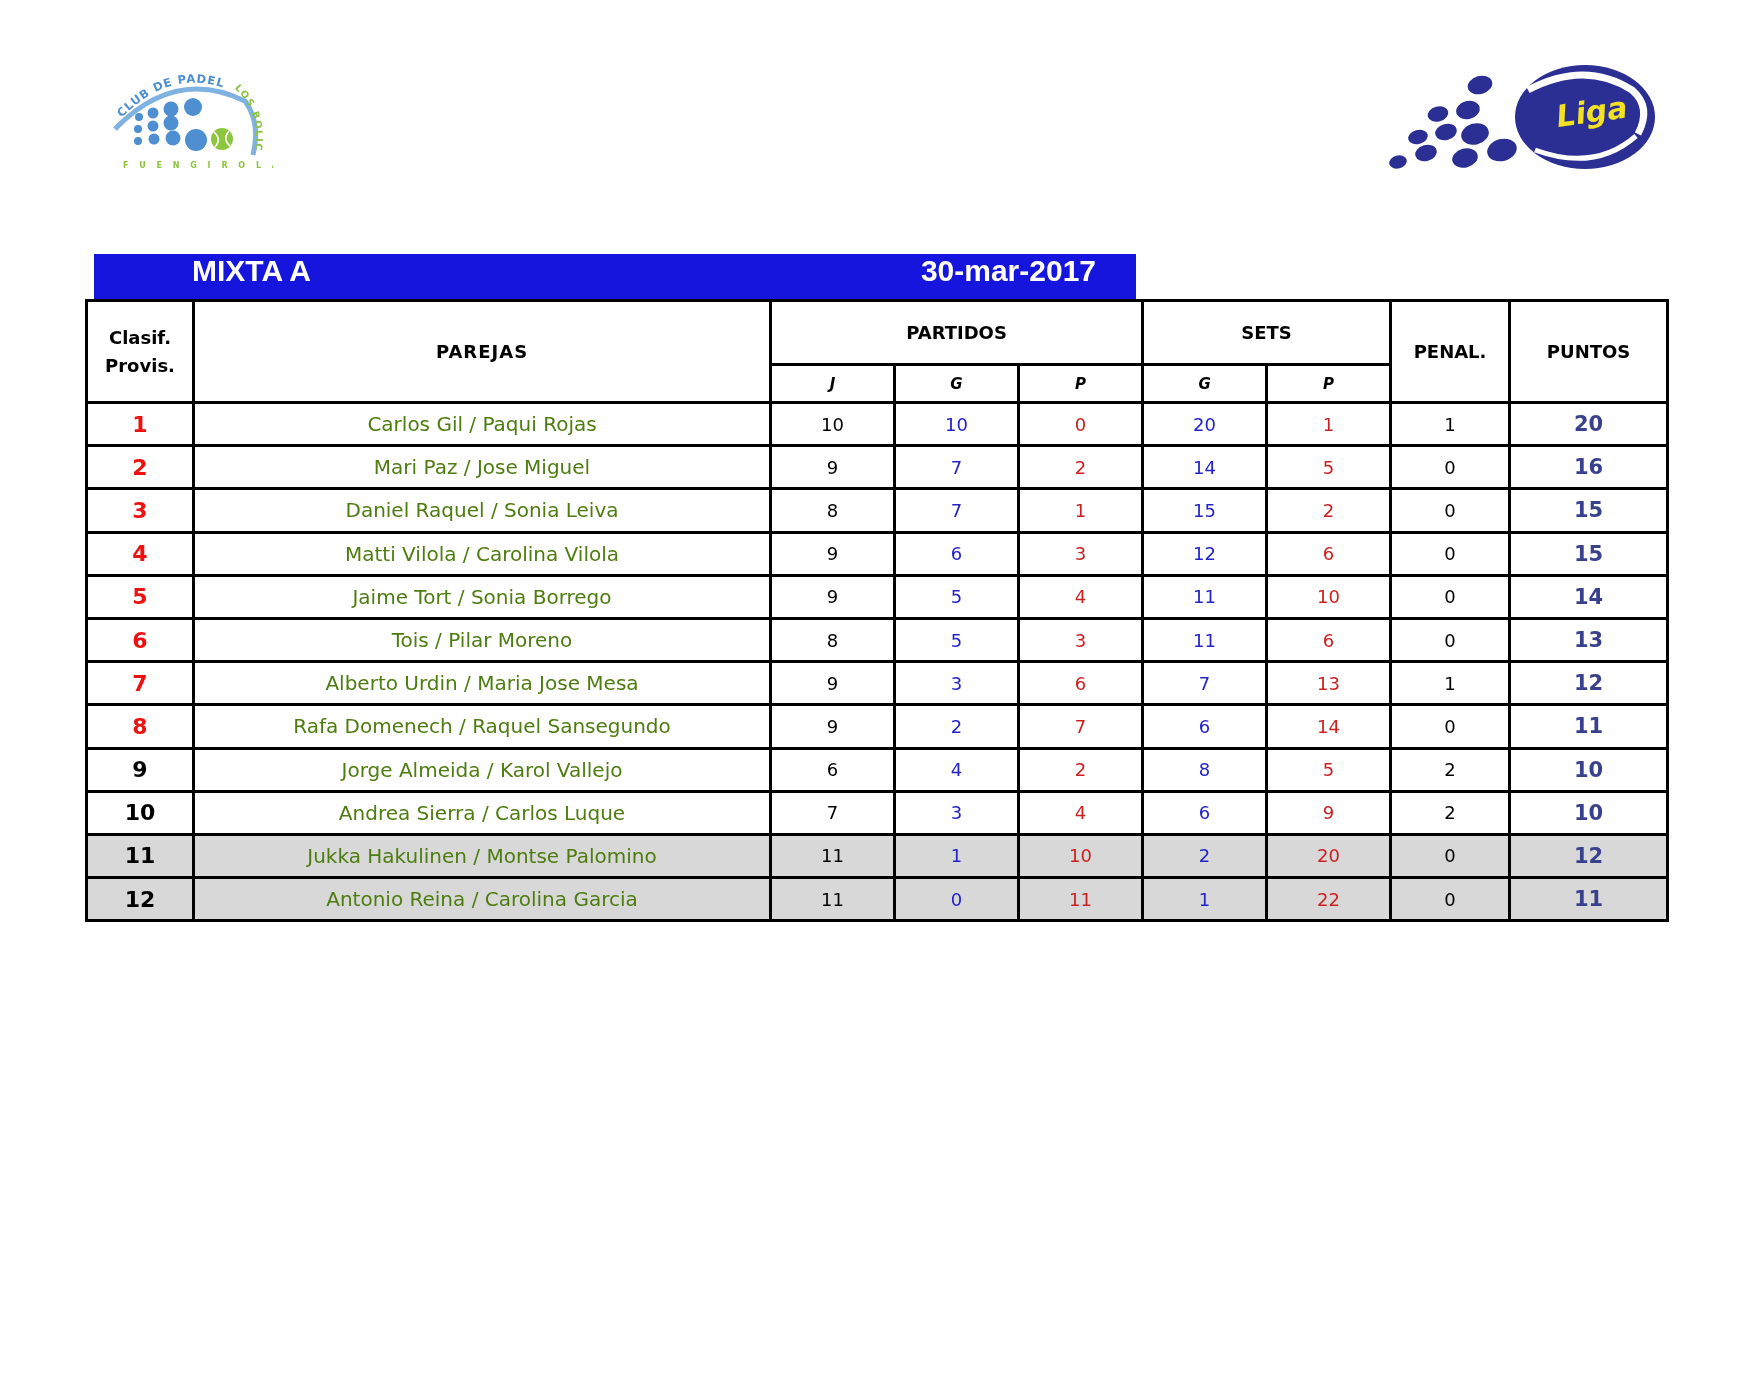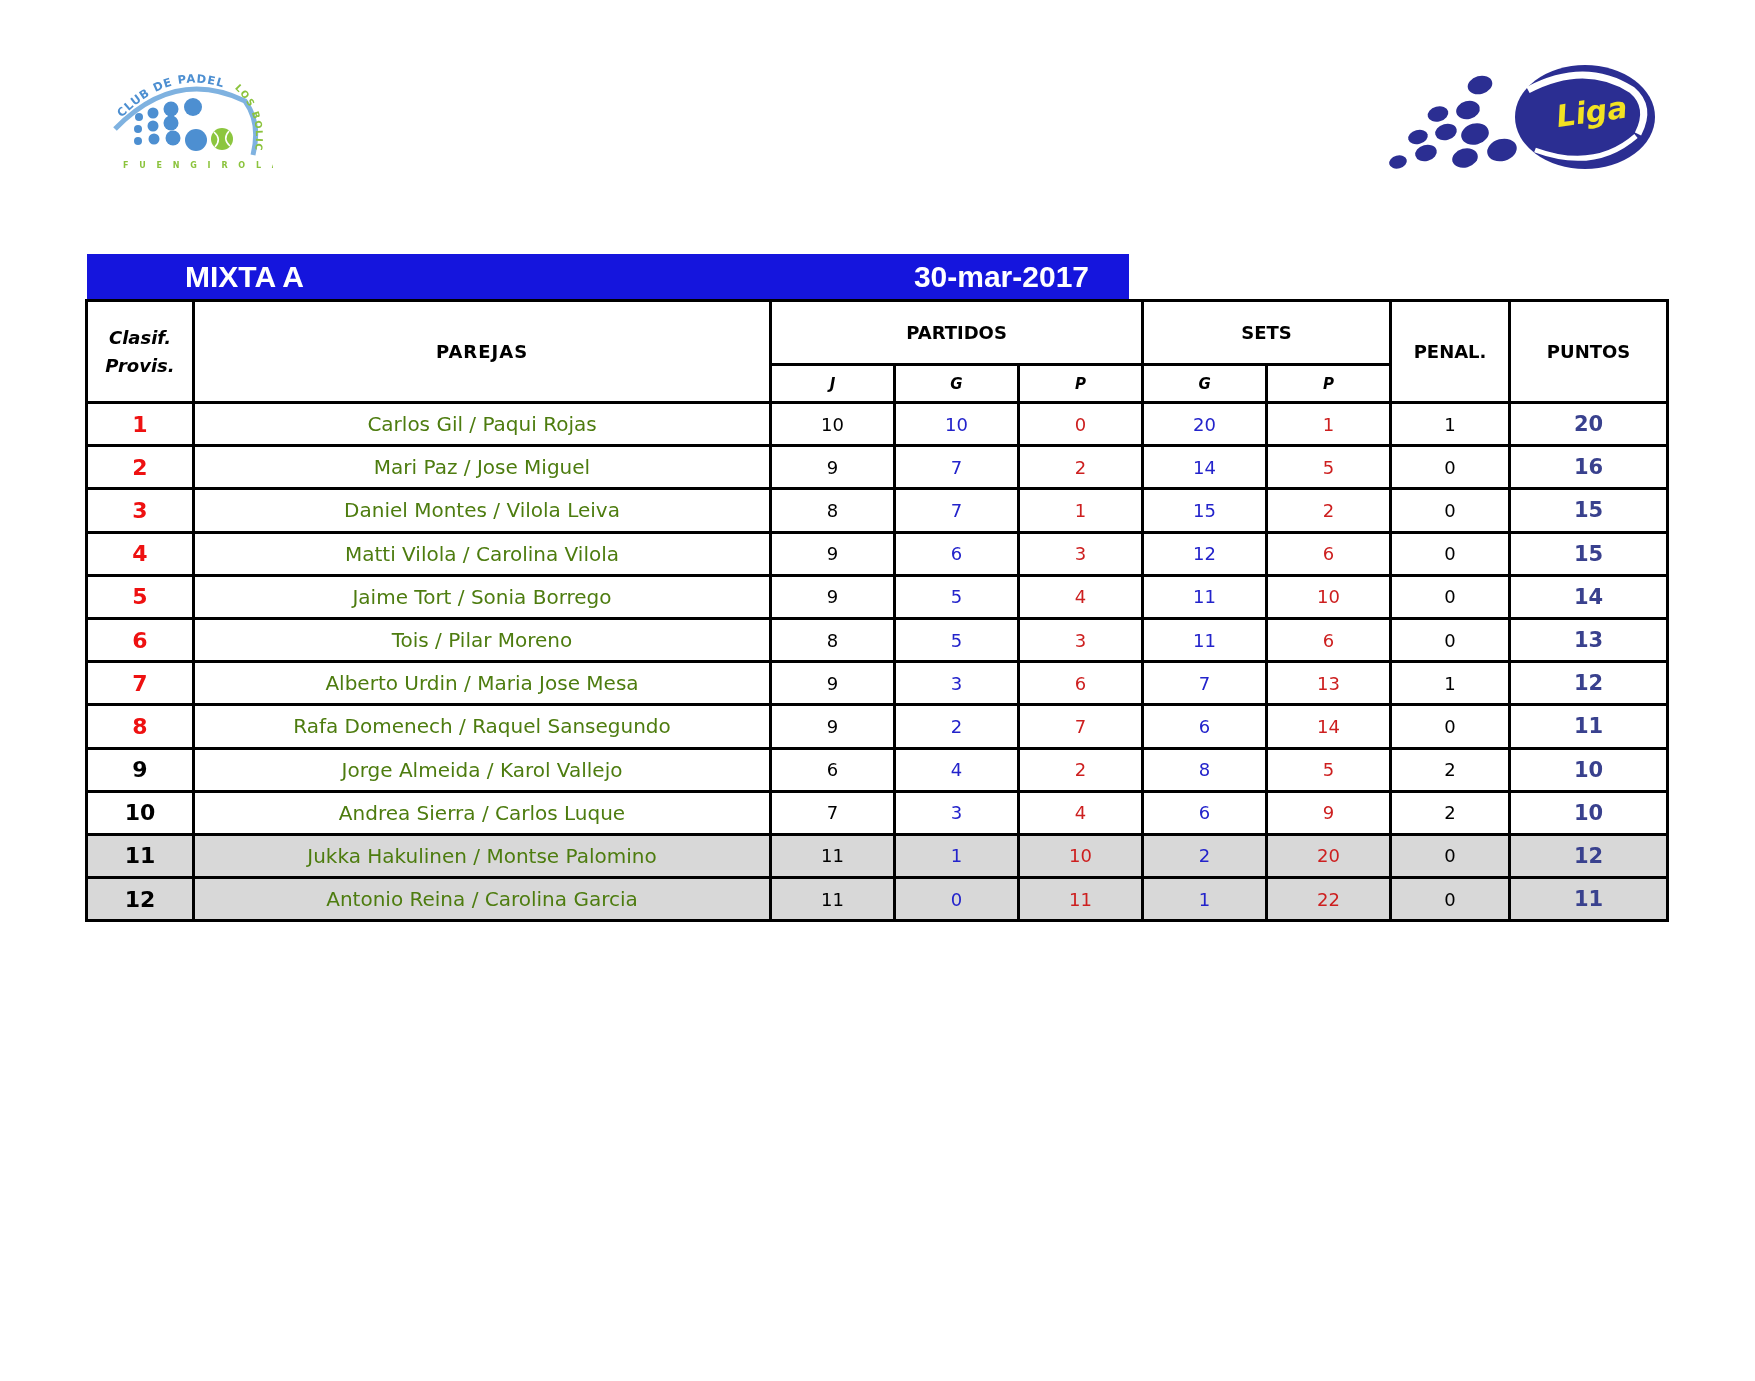--- a/index.html
+++ b/index.html
@@ -8,23 +8,23 @@
     width:1755px;height:1381px;
     background:#fff;
     overflow:hidden;
     font-family:"DejaVu Sans", sans-serif;
   }
   
   .club-logo{position:absolute;left:105px;top:55px;}
   .liga-logo{position:absolute;left:1380px;top:52px;}
   
   .title-bar{
-    position:absolute;left:87px;top:254px;width:1042px;height:45px;
+    position:absolute;left:94px;top:254px;width:1042px;height:45px;
     background:var(--title-bar-bg,#1515dd);
-    color:#fff;display:flex;align-items:center;
+    color:#fff;display:flex;
     font-weight:bold;font-size:30px;
     font-family:"Liberation Sans", sans-serif;
   }
   .title-bar .division{margin-left:98px;white-space:pre;}
   .title-bar .main-title{margin-left:118px;white-space:pre;}
   .title-bar .date{margin-left:auto;margin-right:40px;white-space:pre;}
   
   table.standings{
     position:absolute;left:85px;top:299px;
     width:1581px;table-layout:fixed;
@@ -32,21 +32,21 @@
     font-family:"DejaVu Sans", sans-serif;
   }
   table.standings th, table.standings td{
     border:3px solid #000;
     text-align:center;vertical-align:middle;
     padding:0;overflow:hidden;white-space:nowrap;
     background:#fff;
   }
   tr.head-a th{height:61px;font-size:18px;font-weight:bold;color:#000;}
   tr.head-b th{height:35px;font-size:15px;font-weight:bold;font-style:italic;color:#000;}
-  th.th-clasif{font-size:17px;line-height:1.55;font-style:italic;}
+  th.th-clasif{font-size:17px;line-height:1.55;}
   th.th-parejas{font-size:28px;letter-spacing:1px;}
   tbody td{height:40.2px;}
   .c-rank{font-size:22px;font-weight:bold;color:#000;}
   .c-rank.red{color:var(--rank-red,#ee1111);}
   .c-pair{font-size:20px;color:#4d7c0f;}
   .c-num{font-size:18px;color:#000;}
   .c-num.blue{color:var(--win-blue,#2323cb);}
   .c-num.red{color:var(--loss-red,#cd1f1f);}
   .c-pts{font-size:21px;font-weight:bold;color:var(--points-navy,#39418e);}
   tr.shaded td{background:var(--shaded-row,#d8d8d8);}
@@ -164,21 +164,21 @@
           <td class="c-num">9</td>
           <td class="c-num blue">7</td>
           <td class="c-num red">2</td>
           <td class="c-num blue">14</td>
           <td class="c-num red">5</td>
           <td class="c-num">0</td>
           <td class="c-pts">16</td>
         </tr>
         <tr>
           <td class="c-rank red">3</td>
-          <td class="c-pair">Daniel Montes / Vilola Leiva</td>
+          <td class="c-pair">Daniel Raquel / Sonia Leiva</td>
           <td class="c-num">8</td>
           <td class="c-num blue">7</td>
           <td class="c-num red">1</td>
           <td class="c-num blue">15</td>
           <td class="c-num red">2</td>
           <td class="c-num">0</td>
           <td class="c-pts">15</td>
         </tr>
         <tr>
           <td class="c-rank red">4</td>

